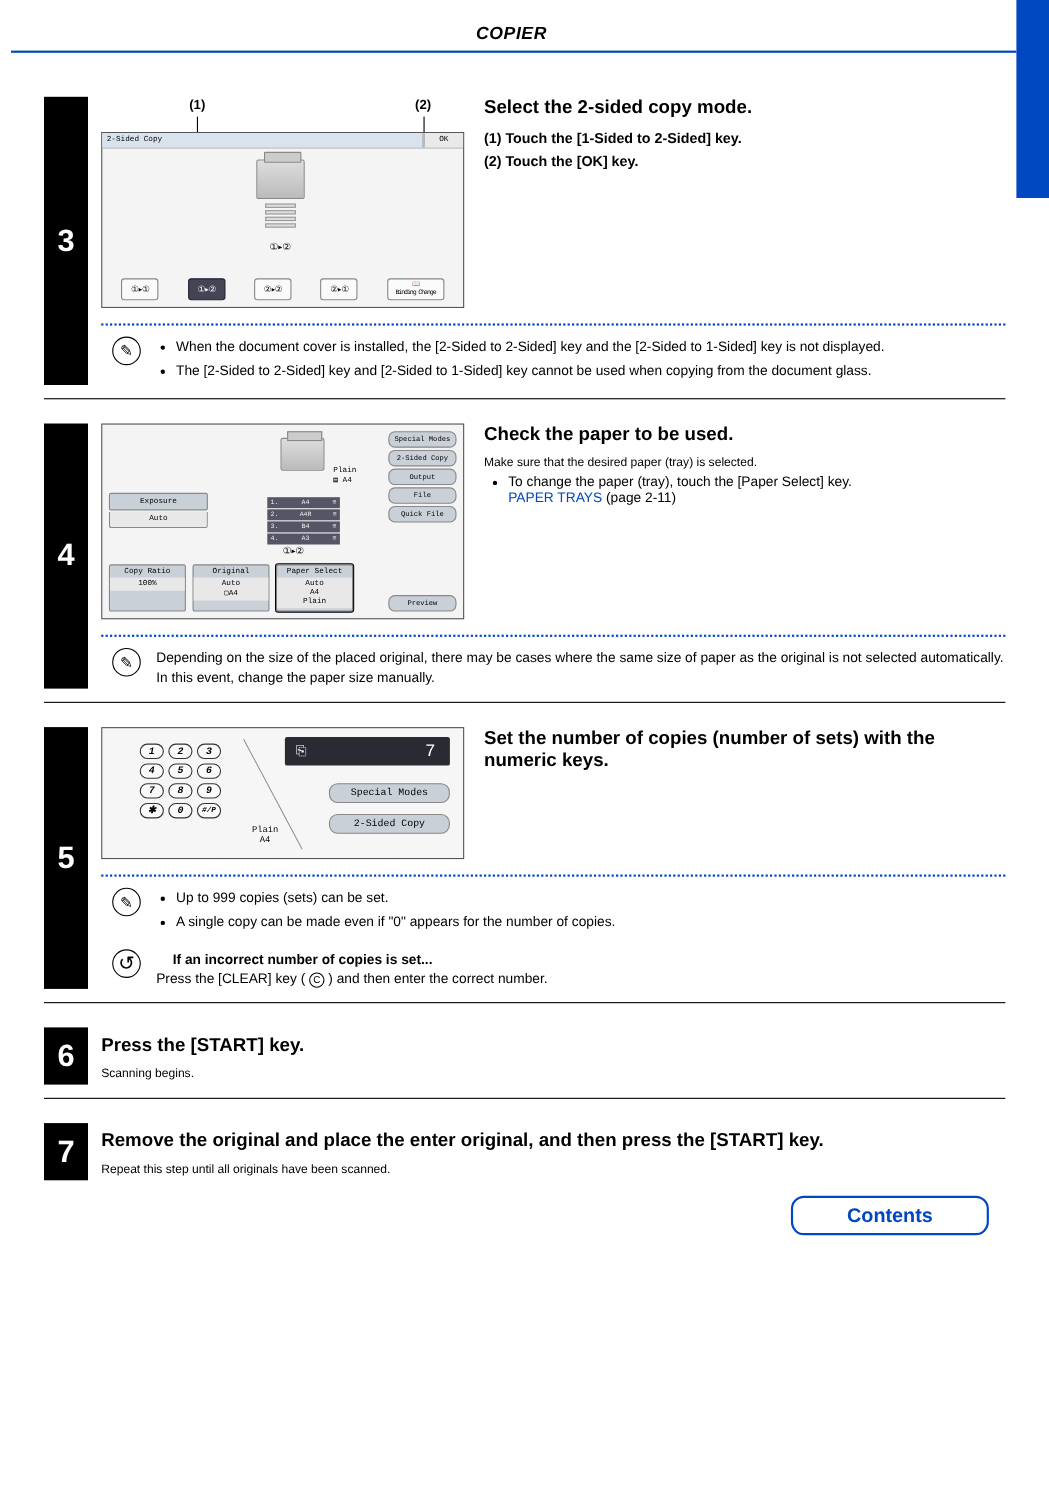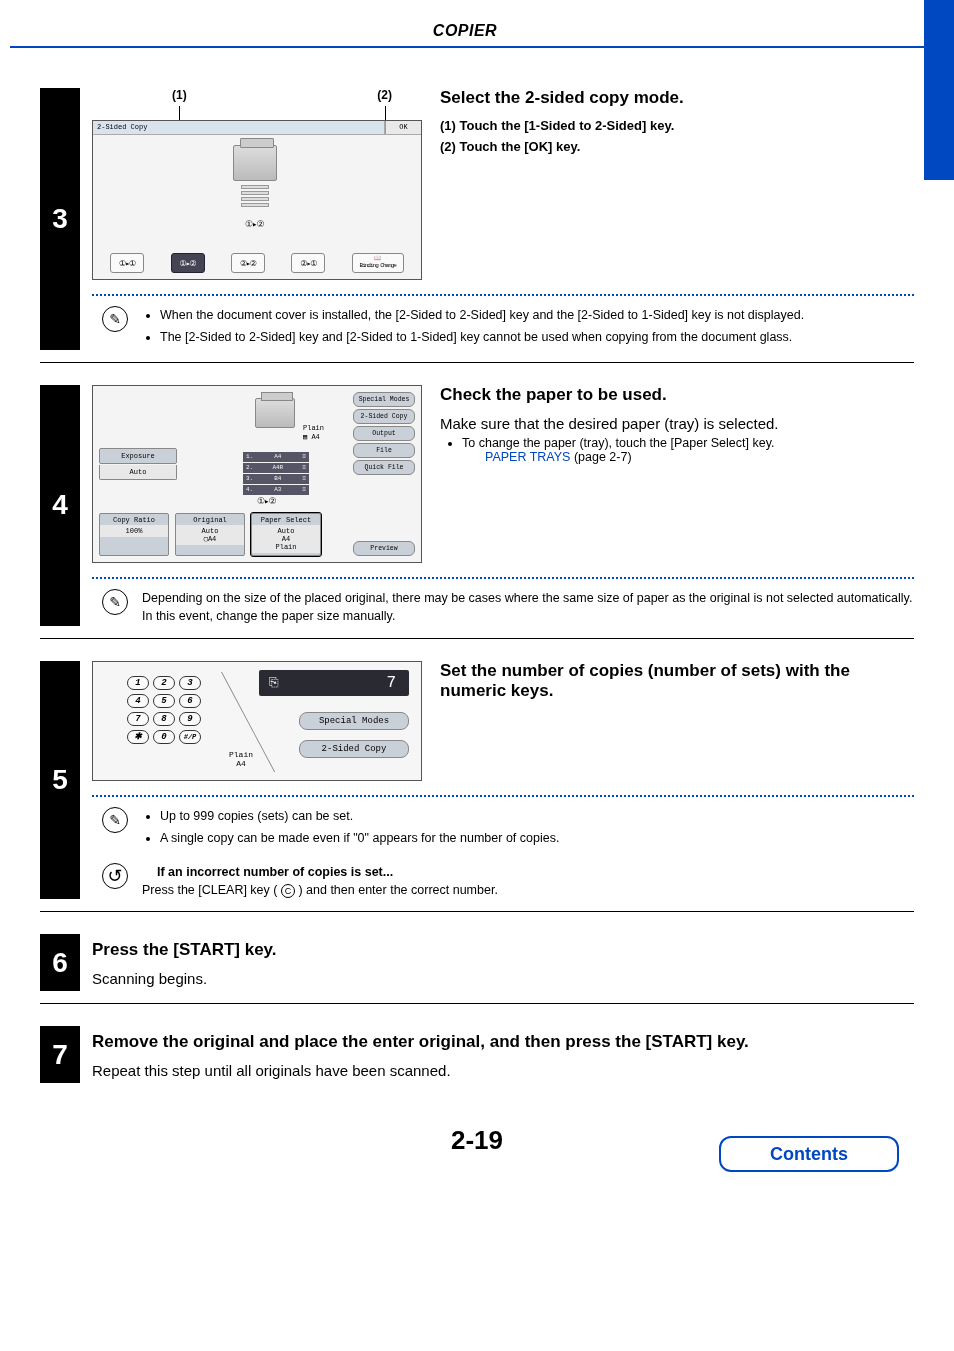--- a/index.html
+++ b/index.html
@@ -12,23 +12,23 @@
   .step { display: flex; margin-bottom: 22px; border-bottom: 1px solid #000; padding-bottom: 12px; }
   .step.last { border-bottom: none; }
   .step-num { width: 40px; background: #000; color: #fff; font-size: 28px; font-weight: bold; display: flex; align-items: center; justify-content: center; flex-shrink: 0; }
   .step-body { flex: 1; padding-left: 12px; }
 
   .step-top { display: flex; gap: 18px; }
   .figure { flex-shrink: 0; }
   .instr { flex: 1; }
   .instr h2 { font-size: 17px; font-weight: bold; margin-bottom: 10px; }
   .instr .sub { font-size: 13px; font-weight: bold; margin-bottom: 6px; }
-  .instr .body { font-size: 15px; margin-bottom: 4px; }
+  .instr .body { font-size: 11px; margin-bottom: 4px; }
   .instr ul { list-style: disc; margin-left: 22px; font-size: 12.5px; }
-  .link { color: #0047c2; margin-left: 23px; }
+  .link { color: #0047c2; }
 
   .dashed { border-top: 2px dotted #0047c2; margin: 14px 0 10px 0; }
 
   .note-row { display: flex; align-items: flex-start; gap: 14px; margin-top: 6px; }
   .note-icon { width: 26px; height: 26px; border: 1.5px solid #000; border-radius: 50%; display: flex; align-items: center; justify-content: center; font-size: 14px; flex-shrink: 0; margin-left: 10px; }
   .note-icon.arrow { font-size: 18px; }
   .note-text { font-size: 12.5px; line-height: 1.45; }
   .note-text ul { list-style: disc; margin-left: 18px; }
   .note-text li { margin-bottom: 4px; }
   .note-text b { font-weight: bold; padding-left: 15px; }
@@ -54,21 +54,21 @@
 
   
   .fig2 { width: 330px; }
   .panel2 { border:1.5px solid #555; background:#f4f4f4; height:178px; position:relative; font-family:"Courier New",monospace; font-size:7px; }
   .p2-printer { position:absolute; left:162px; top:12px; width:40px; height:30px; background:linear-gradient(#ddd,#bbb); border:1px solid #888; border-radius:2px; }
   .p2-printer::before { content:''; position:absolute; top:-7px; left:5px; width:30px;height:7px;background:#ccc;border:1px solid #888; }
   .p2-plain { position:absolute; left:210px; top:38px; font-size:7px; line-height:1.2; }
   .p2-trays { position:absolute; left:150px; top:66px; width:66px; }
   .p2-tray { height:10px; background:#556; color:#eee; font-size:6px; padding:1px 3px; margin-bottom:1px; display:flex; justify-content:space-between; }
   .p2-mode-icon { position:absolute; left:164px; top:110px; font-size:9px; letter-spacing:-1px; }
-  .p2-left { position:absolute; left:6px; top:62px; width:78px; }
+  .p2-left { position:absolute; left:6px; top:62px; width:90px; }
   .p2-box { background:#c9d0d8; border:1px solid #888; text-align:center; font-size:7px; padding:3px 2px; border-radius:2px; margin-bottom:1px; }
   .p2-val { background:#e8e8e8; border:1px solid #888; border-top:none; text-align:center; font-size:7px; padding:3px 2px; margin-bottom:4px; border-radius:0 0 2px 2px; }
   .p2-bottom { position:absolute; bottom:6px; left:6px; display:flex; gap:6px; }
   .p2-btn { width:70px; background:#c9d0d8; border:1px solid #888; border-radius:2px; text-align:center; padding:2px 0; }
   .p2-btn .v { background:#e8e8e8; margin-top:1px; padding:2px 0; }
   .p2-right { position:absolute; right:6px; top:6px; width:62px; display:flex; flex-direction:column; gap:2px; }
   .p2-rbtn { background:#c9d0d8; border:1px solid #888; border-radius:6px; text-align:center; font-size:6.5px; padding:3px 1px; }
   .p2-preview { position:absolute; right:6px; bottom:6px; width:62px; background:#c9d0d8; border:1px solid #888; border-radius:6px; text-align:center; font-size:6.5px; padding:3px 1px; }
 
   
@@ -209,21 +209,21 @@
             </div>
             <div class="p2-preview">Preview</div>
           </div>
         </div>
         <div class="instr">
           <h2>Check the paper to be used.</h2>
           <div class="body">Make sure that the desired paper (tray) is selected.</div>
           <ul>
             <li>
               <span>To change the paper (tray), touch the [Paper Select] key.</span><br>
-              <span class="link">PAPER TRAYS</span><span> (page 2-7)</span>
+              <span class="link">PAPER TRAYS</span><span> (page 2-11)</span>
             </li>
           </ul>
         </div>
       </div>
       <div class="dashed"></div>
       <div class="note-row">
         <div class="note-icon">✎</div>
         <div class="note-text">Depending on the size of the placed original, there may be cases where the same size of paper as the original is not selected automatically. In this event, change the paper size manually.</div>
       </div>
     </div>
@@ -301,16 +301,15 @@
   <div class="step last">
     <div class="step-num">7</div>
     <div class="step-body">
       <div class="instr" style="padding-top:6px;">
         <h2>Remove the original and place the enter original, and then press the [START] key.</h2>
         <div class="body">Repeat this step until all originals have been scanned.</div>
       </div>
     </div>
   </div>
 
-  <div class="page-num">2-19</div>
   <div class="contents-btn">Contents</div>
 
 </div>
 
 </body></html>

